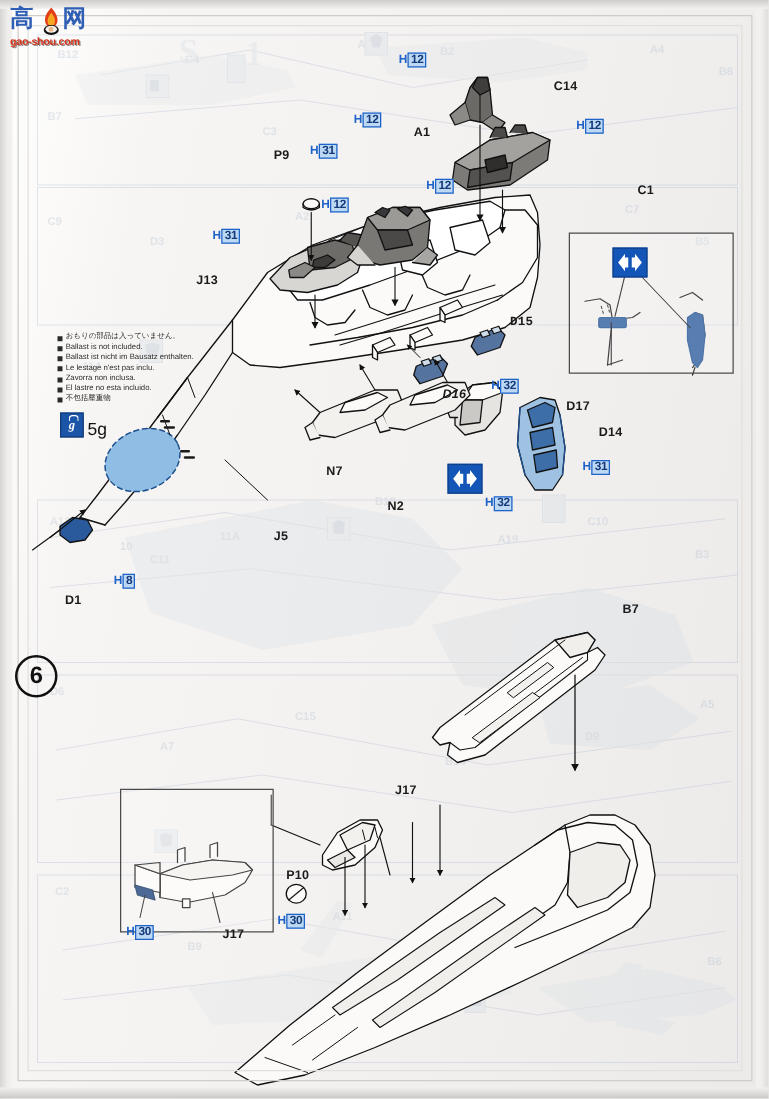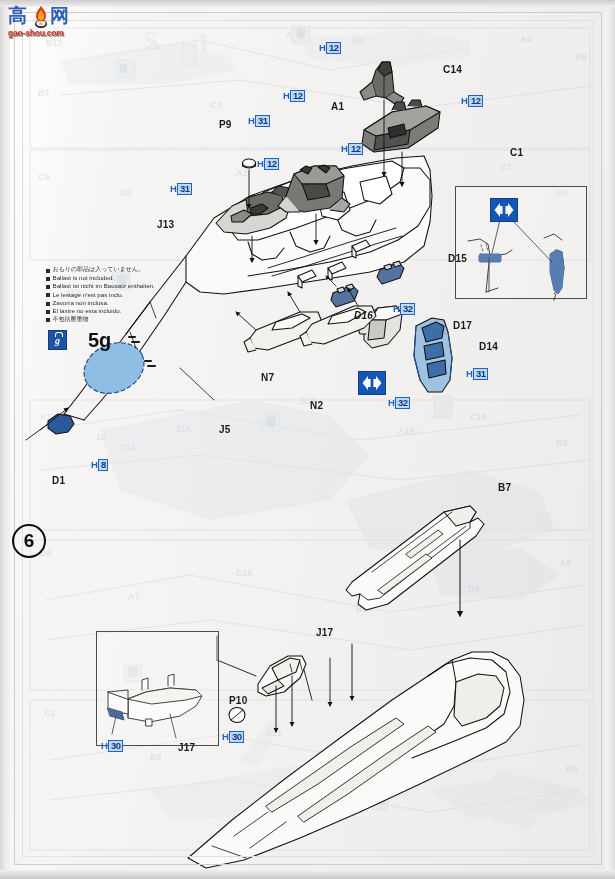--- a/index.html
+++ b/index.html
@@ -50,21 +50,21 @@
 
   
   .wbadge{position:absolute;display:flex;align-items:flex-end;}
   .wbadge .sq{width:17px;height:18px;background:#1a55a8;
      border:1px solid #123c76;position:relative;}
   .wbadge .sq .g{position:absolute;left:0;right:0;top:4px;text-align:center;
      color:#fff;font-size:10px;font-weight:bold;font-style:italic;
      font-family:"Liberation Serif",serif;}
   .wbadge .sq .hook{position:absolute;left:5.5px;top:.5px;width:6px;height:4px;
      border:1.4px solid #fff;border-bottom:none;border-radius:3px 3px 0 0;}
-  .wbadge .txt{font-size:20px;font-weight:bold;color:#111;margin-left:21px;
+  .wbadge .txt{font-size:14px;font-weight:normal;color:#111;margin-left:3px;
      line-height:1;}
 
   
   .note{position:absolute;left:46px;top:266px;width:128px;}
   .note .row{display:flex;align-items:flex-start;margin-bottom:1.2px;}
   .note .bullet{width:4px;height:4px;background:#2a2a2a;margin-top:2.5px;
      margin-right:2.5px;flex:none;}
   .note .t{font-size:6.2px;color:#2b2b2b;line-height:1.15;
      font-family:"Liberation Sans",sans-serif;white-space:nowrap;}
   .note .t.jp{font-family:"DejaVu Sans",sans-serif;font-size:6px;}
@@ -494,21 +494,21 @@
     </div>
     <div class="txt">5g</div>
   </div>
 
   <div id="labels">
       <div class="lbl" style="left: 219px; top: 119px;">P9</div>
       <div class="lbl" style="left: 331px; top: 101px;">A1</div>
       <div class="lbl" style="left: 443px; top: 64px;">C14</div>
       <div class="lbl" style="left: 478px; top: 147px; margin-left: 32px;">C1</div>
       <div class="lbl" style="left: 157px; top: 219px;">J13</div>
-      <div class="lbl" style="left: 448px; top: 253px;">D15</div>
+      <div class="lbl" style="left: 408px; top: 253px; font-family: Liberation Mono, monospace;">D15</div>
       <div class="lbl" style="left: 354px; top: 310px; font-style: italic;">D16</div>
       <div class="lbl" style="left: 453px; top: 320px;">D17</div>
       <div class="lbl" style="left: 479px; top: 341px;">D14</div>
       <div class="lbl" style="left: 261px; top: 372px;">N7</div>
       <div class="lbl" style="left: 310px; top: 381px; margin-top: 19px;">N2</div>
       <div class="lbl" style="left: 219px; top: 424px;">J5</div>
       <div class="lbl" style="left: 52px; top: 475px;">D1</div>
       <div class="lbl" style="left: 498px; top: 482px;">B7</div>
       <div class="lbl" style="left: 316px; top: 627px;">J17</div>
       <div class="lbl" style="left: 229px; top: 695px;">P10</div>

